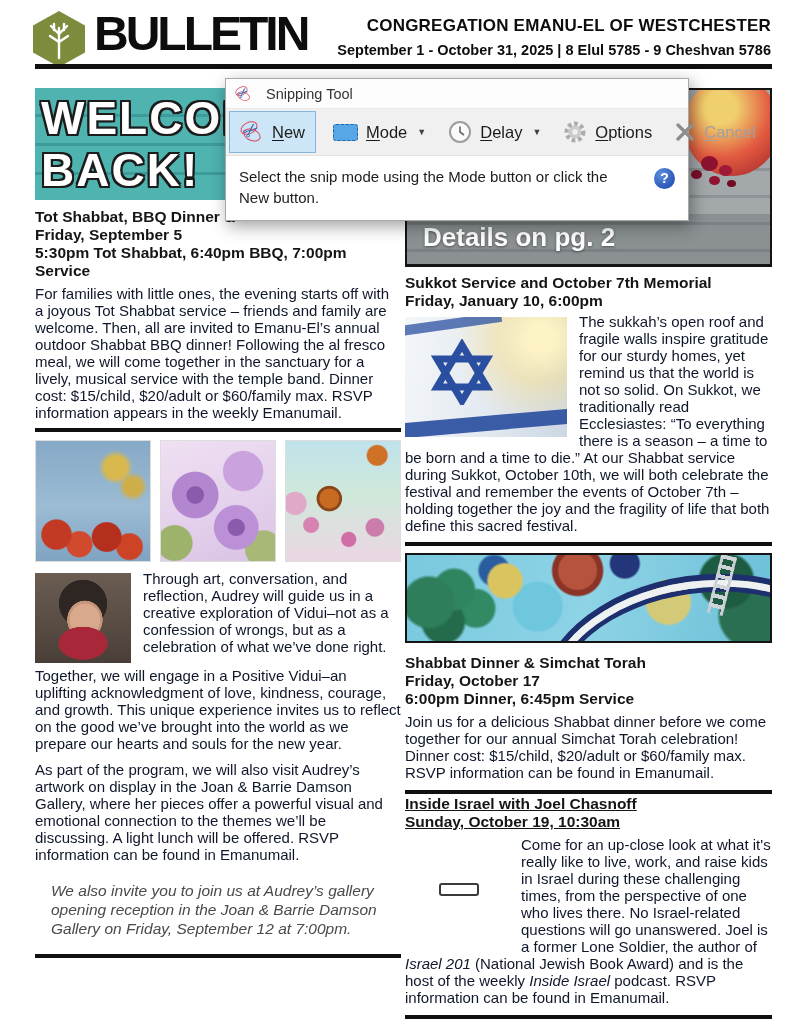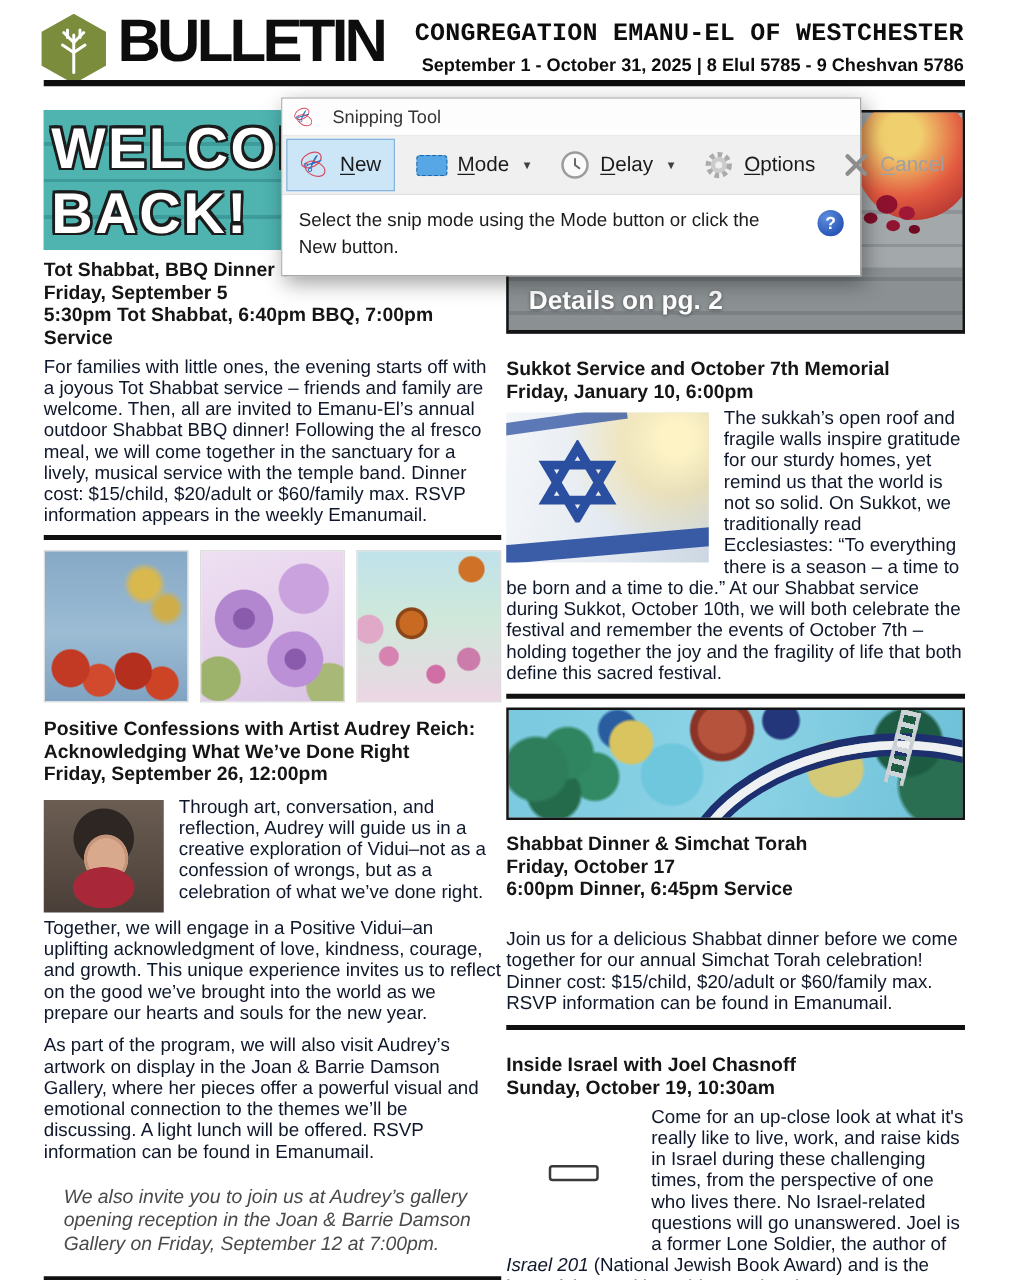--- a/index.html
+++ b/index.html
@@ -6,21 +6,21 @@
   .page{position:relative;width:807px;height:1024px;background:#ffffff;overflow:hidden;
         font-family:"Liberation Sans", sans-serif;}
 
   
   .logo-hex{position:absolute;left:33px;top:11px;width:52px;height:56px;background:#7b8d3d;
             clip-path:polygon(50% 0,100% 26%,100% 74%,50% 100%,0 74%,0 26%);}
   .logo-hex svg{position:absolute;left:8px;top:7px;}
   .masthead-title{position:absolute;left:94px;top:6px;font-size:48px;font-weight:bold;
             letter-spacing:-3px;color:#0d0d0d;}
   .masthead-right{position:absolute;right:36px;top:16px;text-align:right;color:#0d0d0d;}
-  .org{font-size:20px;font-weight:bold;letter-spacing:.2px;font-family:Liberation Mono, monospace;}
+  .org{font-size:17px;font-weight:bold;letter-spacing:.2px;}
   .dates{font-size:14.5px;font-weight:bold;margin-top:6px;}
   .head-rule{position:absolute;left:35px;right:35px;top:64px;height:5px;background:#0f0f0f;}
 
   
   .col-left{position:absolute;left:35px;top:88px;width:366px;}
   .col-right{position:absolute;left:405px;top:88px;width:367px;}
 
   .h{font-weight:bold;color:#151515;font-size:15.5px;line-height:18px;}
   .b{color:#0f172a;font-size:15px;line-height:17px;margin:0;}
   .rule{height:4px;background:#101010;clear:both;}
@@ -81,21 +81,21 @@
      border:2px solid #3a3a3a;border-radius:3px;background:rgba(255,255,255,.15);}
 
   
   .photo-banner{position:relative;height:174px;border:2px solid #141414;border-bottom-width:3px;overflow:hidden;
      background:repeating-linear-gradient(180deg,#a3a8aa 0 24px,#8d9396 24px 27px),#9aa0a3;}
   .apple{position:absolute;right:-10px;top:-14px;width:96px;height:100px;border-radius:50%;
      background:radial-gradient(circle at 38% 32%,#f0d06e 0 18%,#e25a40 55%,#a92c2c 90%);}
   .seeds{position:absolute;right:52px;top:66px;width:17px;height:15px;border-radius:50%;background:#8e1230;
      box-shadow:16px 7px 0 -2px #a01838,-13px 11px 0 -3px #7d0f2a,5px 17px 0 -3px #90142f,22px 20px 0 -4px #6f0c24;}
   .details-strip{position:absolute;left:0;right:0;bottom:0;height:50px;background:rgba(55,64,70,.22);}
-  .details-text{position:absolute;left:16px;bottom:11px;color:#ffffff;font-weight:bold;font-size:21px;
+  .details-text{position:absolute;left:16px;bottom:11px;color:#ffffff;font-weight:bold;font-size:26px;
      text-shadow:0 1px 3px rgba(0,0,0,.45);}
 
   
   .flag{position:relative;width:162px;height:120px;float:left;margin:4px 12px 2px 0;overflow:hidden;
      background:radial-gradient(circle at 84% 18%,rgba(255,244,195,.95) 0 8%,rgba(255,224,130,.45) 26%,transparent 52%),
      linear-gradient(100deg,#f4f6f9,#e2e9f0 55%,#ccd7e3);}
   .flag .stripe-b{position:absolute;left:-6px;right:-6px;bottom:6px;height:15px;background:#2b4fa0;transform:rotate(-5deg);opacity:.92;}
   .flag .stripe-t{position:absolute;left:-6px;right:40%;top:2px;height:10px;background:#2b4fa0;transform:rotate(-8deg);opacity:.75;}
   .flag svg{position:absolute;left:24px;top:22px;}
 
@@ -184,45 +184,40 @@
     <p class="b" style="margin-top:5px;">For families with little ones, the evening starts off with a joyous Tot Shabbat service – friends and family are welcome. Then, all are invited to Emanu-El’s annual outdoor Shabbat BBQ dinner! Following the al fresco meal, we will come together in the sanctuary for a lively, musical service with the temple band. Dinner cost: $15/child, $20/adult or $60/family max. RSVP information appears in the weekly Emanumail.</p>
 
     <div class="rule" style="margin-top:7px;"></div>
 
     <div class="artstrip">
       <div class="art art-poppies"></div>
       <div class="art art-purple"></div>
       <div class="art art-butterfly"></div>
     </div>
 
-    <div class="h" style="margin-top:13px;">
-      <div>Positive Confessions with Artist Audrey Reich:</div>
-      <div>Acknowledging What We’ve Done Right</div>
-      <div>Friday, September 26, 12:00pm</div>
-    </div>
     <div style="margin-top:8px;">
       <div class="photo photo-audrey"></div>
       <p class="b">Through art, conversation, and reflection, Audrey will guide us in a creative exploration of Vidui–not as a confession of wrongs, but as a celebration of what we’ve done right.</p>
     </div>
     <p class="b clr" style="margin-top:9px;">Together, we will engage in a Positive Vidui–an uplifting acknowledgment of love, kindness, courage, and growth. This unique experience invites us to reflect on the good we’ve brought into the world as we prepare our hearts and souls for the new year.</p>
     <p class="b" style="margin-top:9px;">As part of the program, we will also visit Audrey’s artwork on display in the Joan &amp; Barrie Damson Gallery, where her pieces offer a powerful visual and emotional connection to the themes we’ll be discussing. A light lunch will be offered. RSVP information can be found in Emanumail.</p>
     <p class="italic-note" style="margin-top:18px;">We also invite you to join us at Audrey’s gallery opening reception in the Joan &amp; Barrie Damson Gallery on Friday, September 12 at 7:00pm.</p>
 
     <div class="rule" style="margin-top:15px;"></div>
   </div>
 
   <div class="col-right">
     <div class="photo-banner">
       <div class="apple"></div>
       <div class="seeds"></div>
       <div class="details-strip"></div>
       <div class="details-text">Details on pg. 2</div>
     </div>
 
-    <div class="h" style="margin-top:20px;">
+    <div class="h" style="margin-top:7px;">
       <div>Sukkot Service and October 7th Memorial</div>
       <div>Friday, January 10, 6:00pm</div>
     </div>
     <div style="margin-top:3px;">
       <div class="flag">
         <div class="stripe-t"></div>
         <div class="stripe-b"></div>
         <svg width="66" height="66" viewBox="0 0 66 66">
           <g fill="none" stroke="#2b4fa0" stroke-width="7">
             <path d="M33 6 L58 48 L8 48 Z"></path>
@@ -238,25 +233,25 @@
     <div class="mosaic" style="margin-top:7px;">
       <div class="road"></div>
       <div class="ladder"></div>
     </div>
 
     <div class="h" style="margin-top:11px;">
       <div>Shabbat Dinner &amp; Simchat Torah</div>
       <div>Friday, October 17</div>
       <div>6:00pm Dinner, 6:45pm Service</div>
     </div>
-    <p class="b" style="margin-top:22px;">Join us for a delicious Shabbat dinner before we come together for our annual Simchat Torah celebration! Dinner cost: $15/child, $20/adult or $60/family max. RSVP information can be found in Emanumail.</p>
+    <p class="b" style="margin-top:5px;">Join us for a delicious Shabbat dinner before we come together for our annual Simchat Torah celebration! Dinner cost: $15/child, $20/adult or $60/family max. RSVP information can be found in Emanumail.</p>
 
     <div class="rule" style="margin-top:9px;"></div>
 
-    <div class="h" style="margin-top:20px;">
+    <div class="h" style="margin-top:1px;text-decoration:underline;">
       <div>Inside Israel with Joel Chasnoff</div>
       <div>Sunday, October 19, 10:30am</div>
     </div>
     <div style="margin-top:5px;">
       <div class="photo photo-joel glasses"></div>
       <p class="b"><span>Come for an up-close look at what it's really like to live, work, and raise kids in Israel during these challenging times, from the perspective of one who lives there. No Israel-related questions will go unanswered. Joel is a former Lone Soldier, the author of </span><em>Israel 201</em><span> (National Jewish Book Award) and is the host of the weekly </span><em>Inside Israel</em><span> podcast. RSVP information can be found in Emanumail.</span></p>
     </div>
 
     <div class="rule" style="margin-top:9px;"></div>
   </div>

